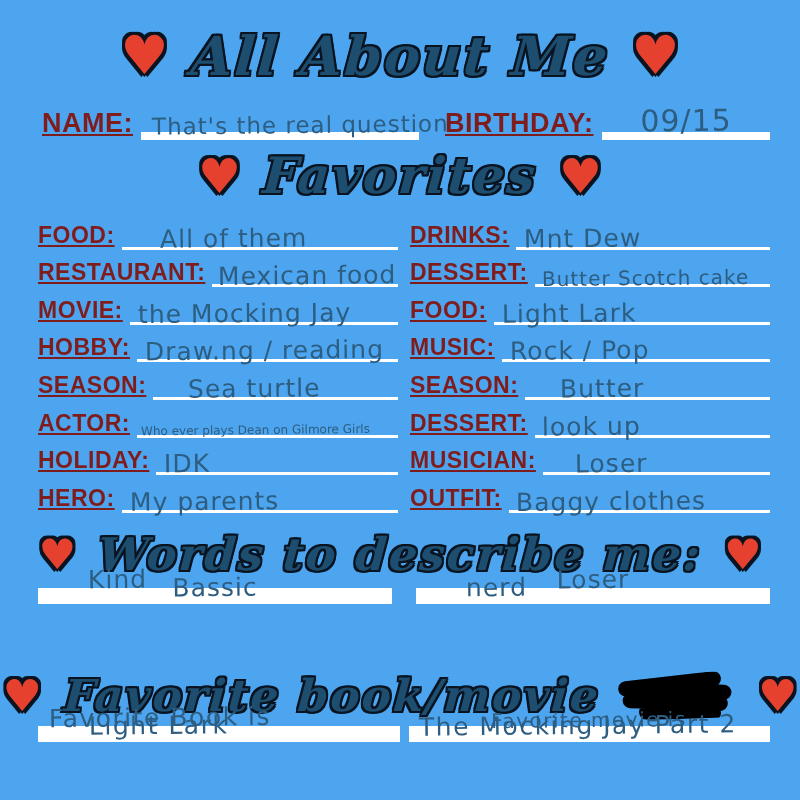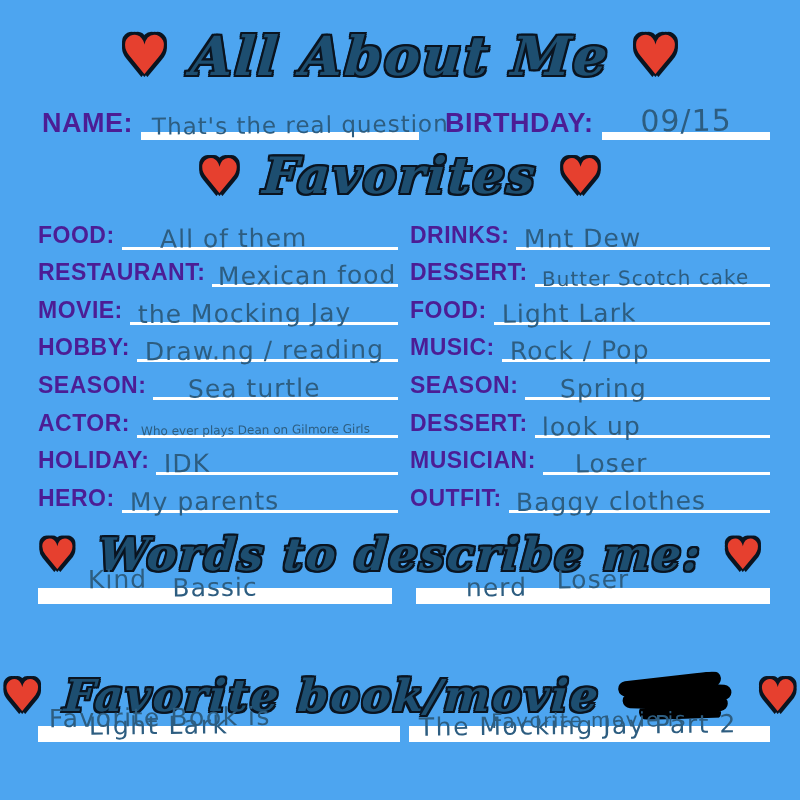--- a/index.html
+++ b/index.html
@@ -22,21 +22,21 @@
     color:#1d4e70; letter-spacing:2px; transform:skewX(-4deg); white-space:nowrap;
     text-shadow:-2px -2px 0 #0a1420, 2px -2px 0 #0a1420, -2px 2px 0 #0a1420, 2px 2px 0 #0a1420,
                 -2px 0 0 #0a1420, 2px 0 0 #0a1420, 0 -2px 0 #0a1420, 0 2px 0 #0a1420;
   }
   .t-main  { top:24px; }  .t-main .script-title { font-size:54px; }  .t-main .heart { font-size:54px; }
   .t-fav   { top:146px; } .t-fav .script-title  { font-size:50px; }  .t-fav .heart  { font-size:48px; }
   .t-words { top:528px; } .t-words .script-title{ font-size:45px; }  .t-words .heart{ font-size:42px; }
   .t-bm    { top:670px; } .t-bm .script-title   { font-size:44px; }  .t-bm .heart   { font-size:44px; }
 
   
-  .label { font-weight:bold; color:#4c1d95; letter-spacing:.5px; white-space:nowrap; }
+  .label { font-weight:bold; color:#7f1d1d; letter-spacing:.5px; white-space:nowrap;text-decoration:underline; }
   .line  { position:relative; flex:1; border-bottom:8px solid #ffffff; height:32px; }
   .ink {
     position:absolute; bottom:-6px; left:8%;
     font-family:"DejaVu Sans",sans-serif; color:#2d5d80;
     white-space:nowrap; letter-spacing:1px; transform:rotate(-0.6deg);
     font-size:25px;
   }
   .ink.center { left:50%; transform:translateX(-50%) rotate(-0.6deg); }
   .ink.tiny   { font-size:12px; left:4px; bottom:-2px; letter-spacing:0; }
   .ink.big    { font-size:30px; }
@@ -170,21 +170,21 @@
       </div>
       <div class="fav-row">
         <span class="label">MUSIC:</span>
         <span class="line">
           <span class="ink far-left">Rock / Pop</span>
         </span>
       </div>
       <div class="fav-row">
         <span class="label">SEASON:</span>
         <span class="line">
-          <span class="ink left-ish">Spring</span>
+          <span class="ink left-ish">Butter</span>
         </span>
       </div>
       <div class="fav-row">
         <span class="label">DESSERT:</span>
         <span class="line">
           <span class="ink far-left">look up</span>
         </span>
       </div>
       <div class="fav-row">
         <span class="label">MUSICIAN:</span>

